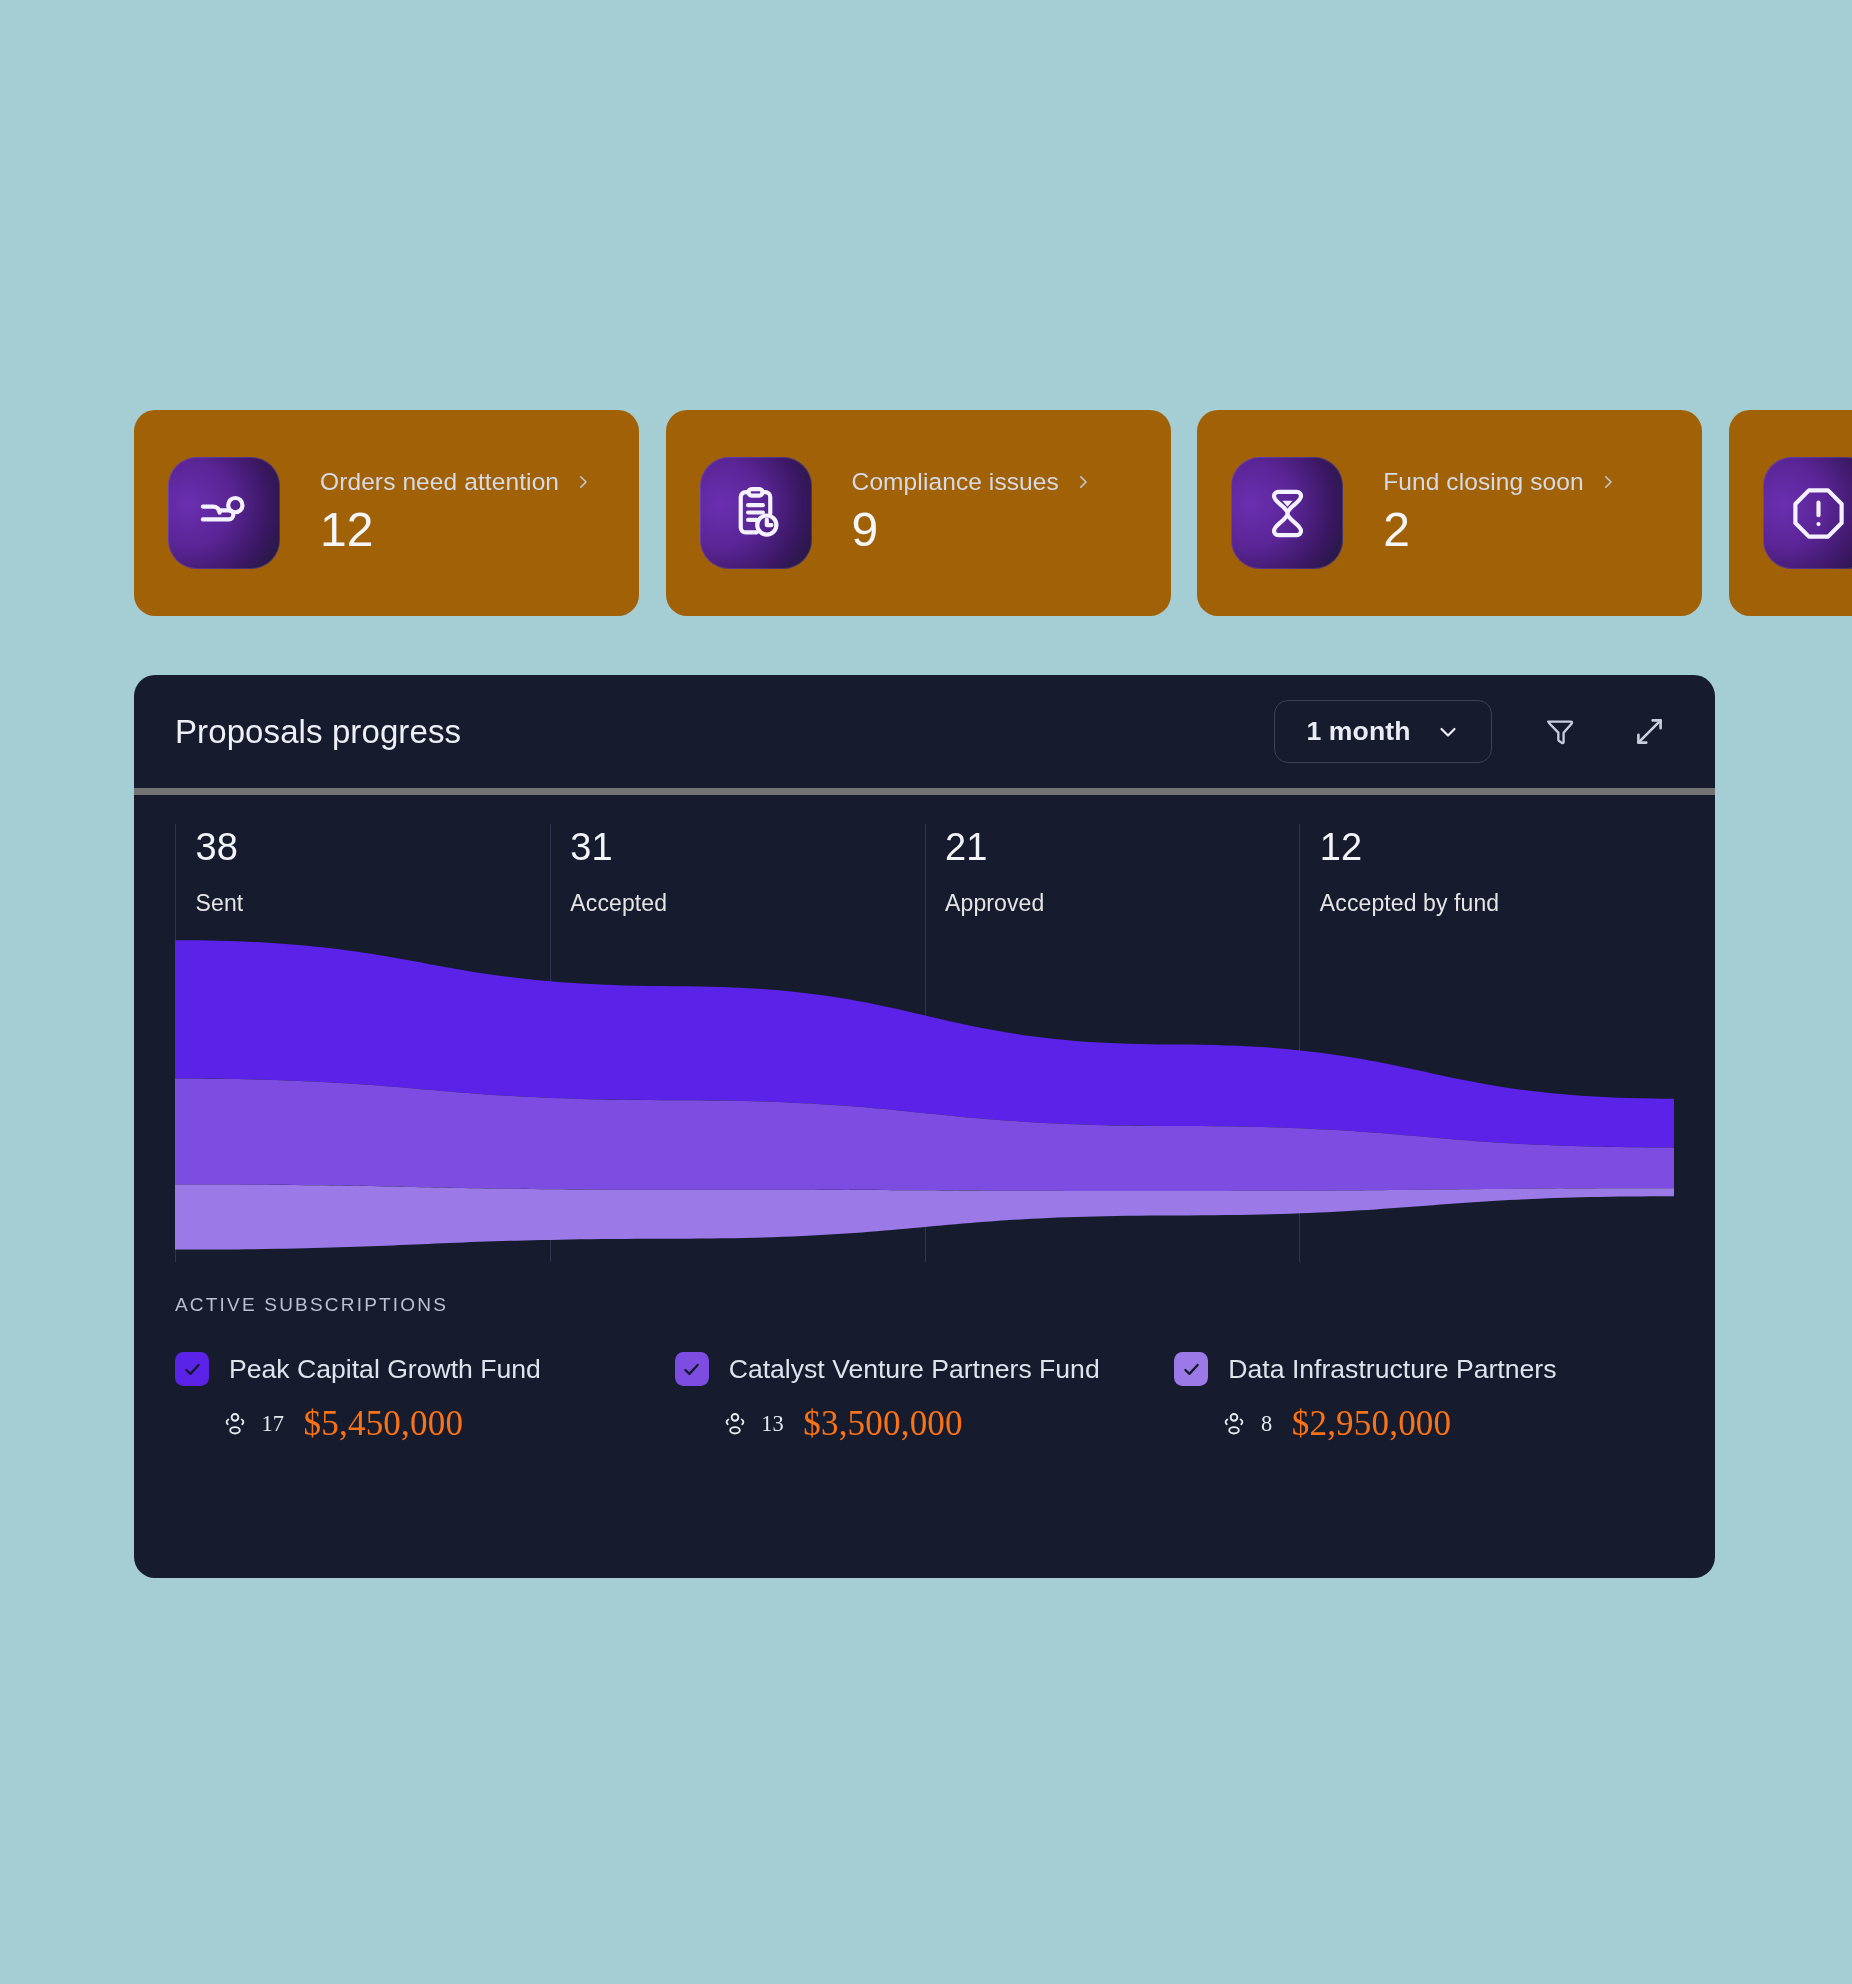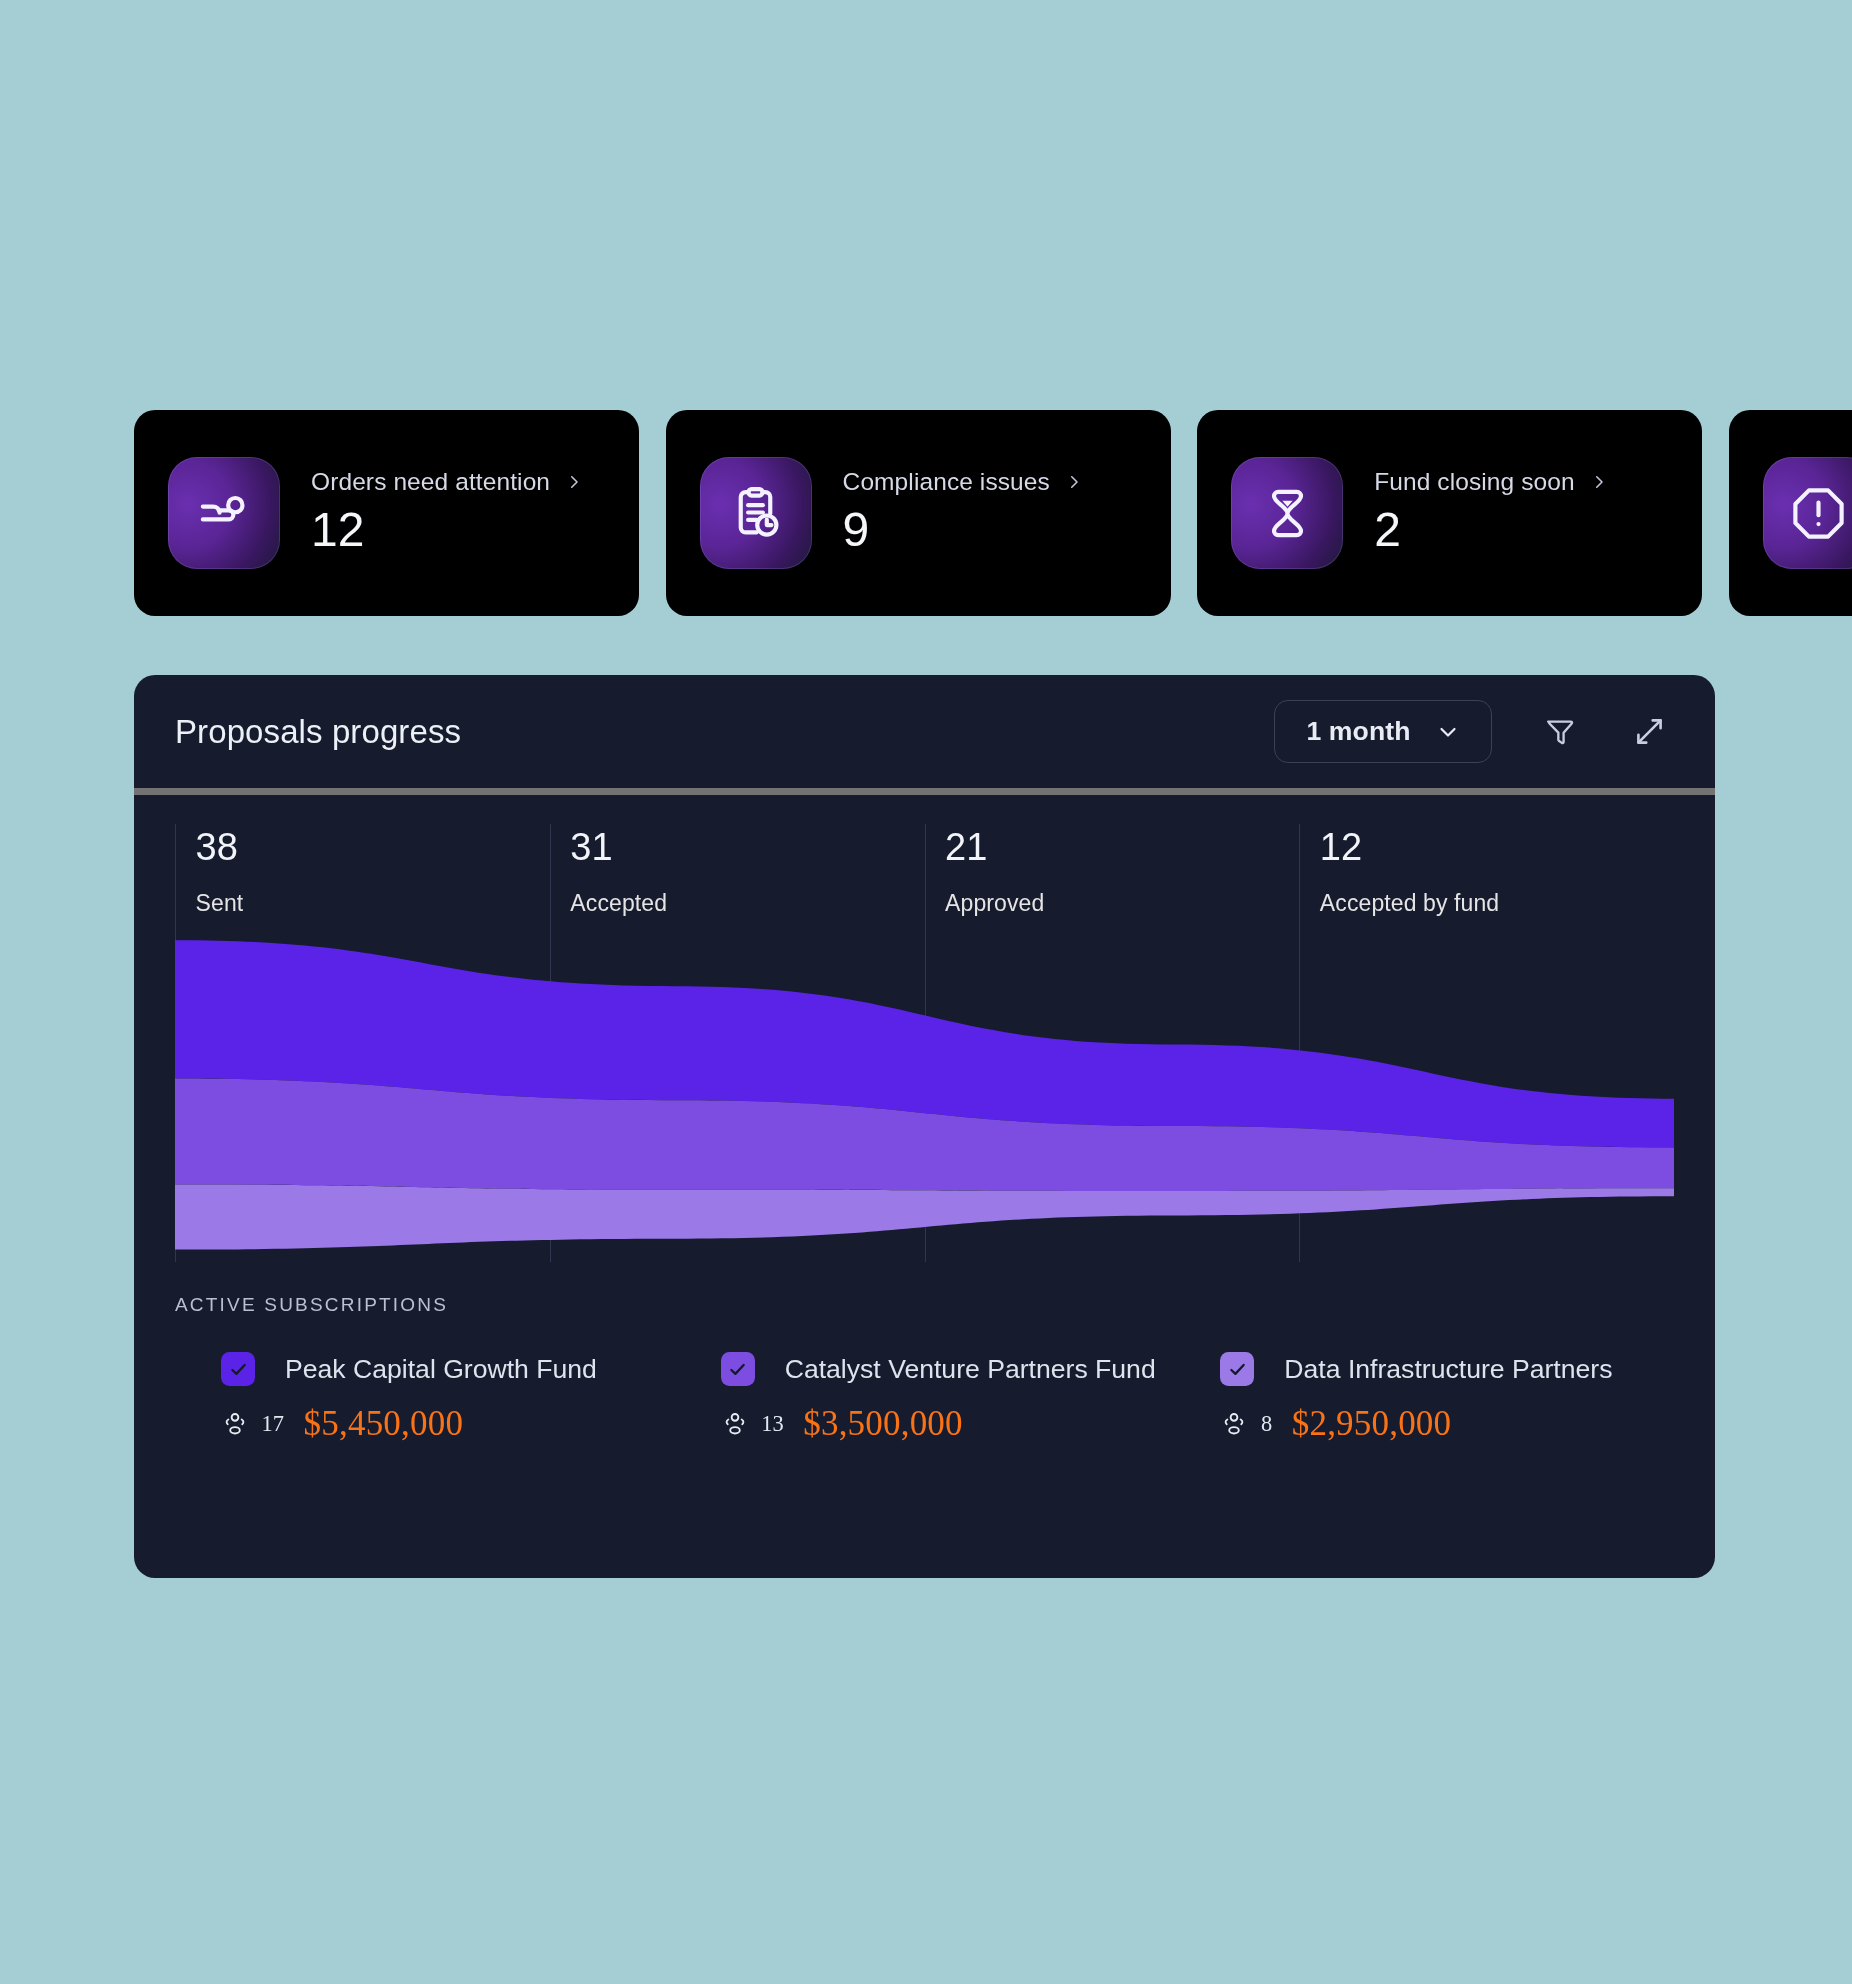--- a/index.html
+++ b/index.html
@@ -27,26 +27,26 @@
     top: 410px;
     width: 1718px;
     height: 206px;
     display: flex;
     gap: 26.6px;
   }
 
   .kpi-card {
     flex: 0 0 505px;
     height: 206px;
-    background: #000000;
+    background: #a16207;
     border-radius: 21px;
     display: flex;
     align-items: center;
     padding: 0 0 0 34px;
-    gap: 31px;
+    gap: 40px;
     overflow: hidden;
     position: relative;
   }
 
   .kpi-card.clipped { flex: 0 0 505px; }
 
   .kpi-tile {
     flex: 0 0 auto;
     width: 112px;
     height: 112px;
@@ -223,22 +223,21 @@
   .subs-grid {
     margin-top: 36px;
     display: flex;
   }
 
   .sub-item { width: 501px; }
 
   .sub-head {
     display: flex;
     align-items: center;
-    gap: 30px;
-    margin-left: 46px;
+    gap: 20px;
   }
 
   .cbx {
     width: 34px;
     height: 34px;
     border-radius: 8.4px;
     display: flex;
     align-items: center;
     justify-content: center;
     flex: 0 0 auto;

